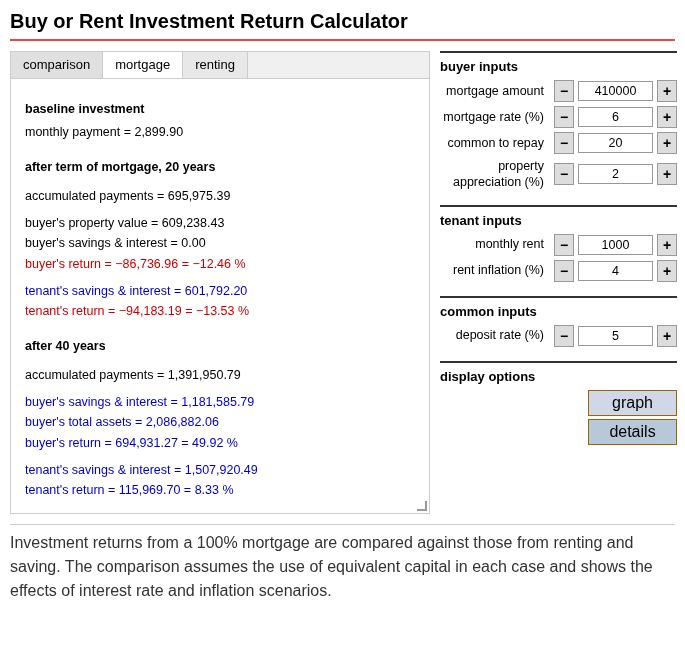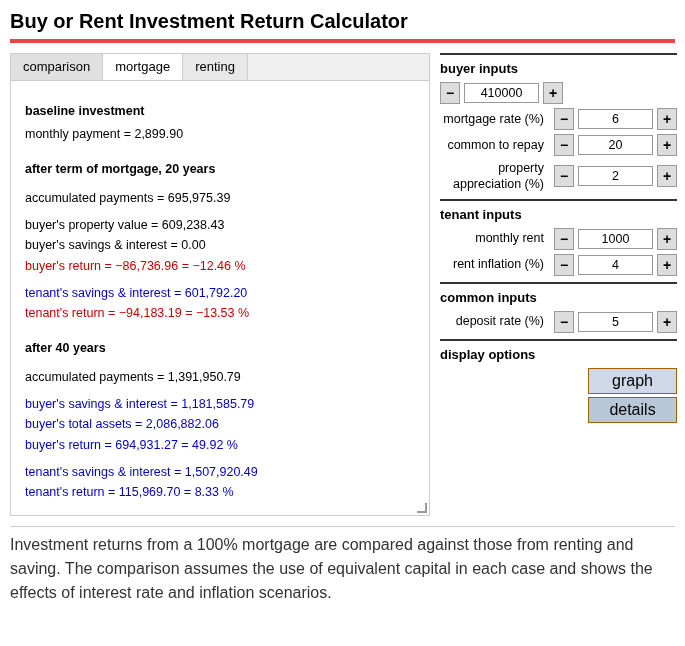--- a/index.html
+++ b/index.html
@@ -11,21 +11,21 @@
       width: 685px;
     }
     .page-wrapper {
       padding: 10px;
     }
     h1.page-title {
       font-size: 20px;
       font-weight: bold;
       color: #000;
       margin-bottom: 10px;
-      border-bottom: 4px solid #ef4444;
+      border-bottom: 2px solid #ef4444;
       padding-bottom: 6px;
     }
     .main-layout {
       display: flex;
       gap: 10px;
       align-items: flex-start;
     }
     
     .left-panel {
       flex: 0 0 420px;
@@ -73,21 +73,21 @@
       height: 10px;
       border-right: 2px solid #999;
       border-bottom: 2px solid #999;
       cursor: se-resize;
     }
     
     .right-panel {
       flex: 1;
       display: flex;
       flex-direction: column;
-      gap: 2px;
+      gap: 10px;
     }
     .input-section {
       border-top: 2px solid #333;
       padding-top: 6px;
     }
     .input-section-title {
       font-weight: bold;
       font-size: 13px;
       margin-bottom: 6px;
     }
@@ -218,20 +218,21 @@
       </div>
       <div class="resize-handle"></div>
     </div>
 
     <div class="right-panel">
 
       <div class="input-section">
         <div class="input-section-title">buyer inputs</div>
 
         <div class="input-row">
+          <span class="input-label">mortgage amount</span>
           <button class="btn-pm">−</button>
           <input class="num-input" type="text" value="410000" style="">
           <button class="btn-pm">+</button>
         </div>
 
         <div class="input-row">
           <span class="input-label">mortgage rate (%)</span>
           <button class="btn-pm">−</button>
           <input class="num-input" type="text" value="6" style="">
           <button class="btn-pm">+</button>

